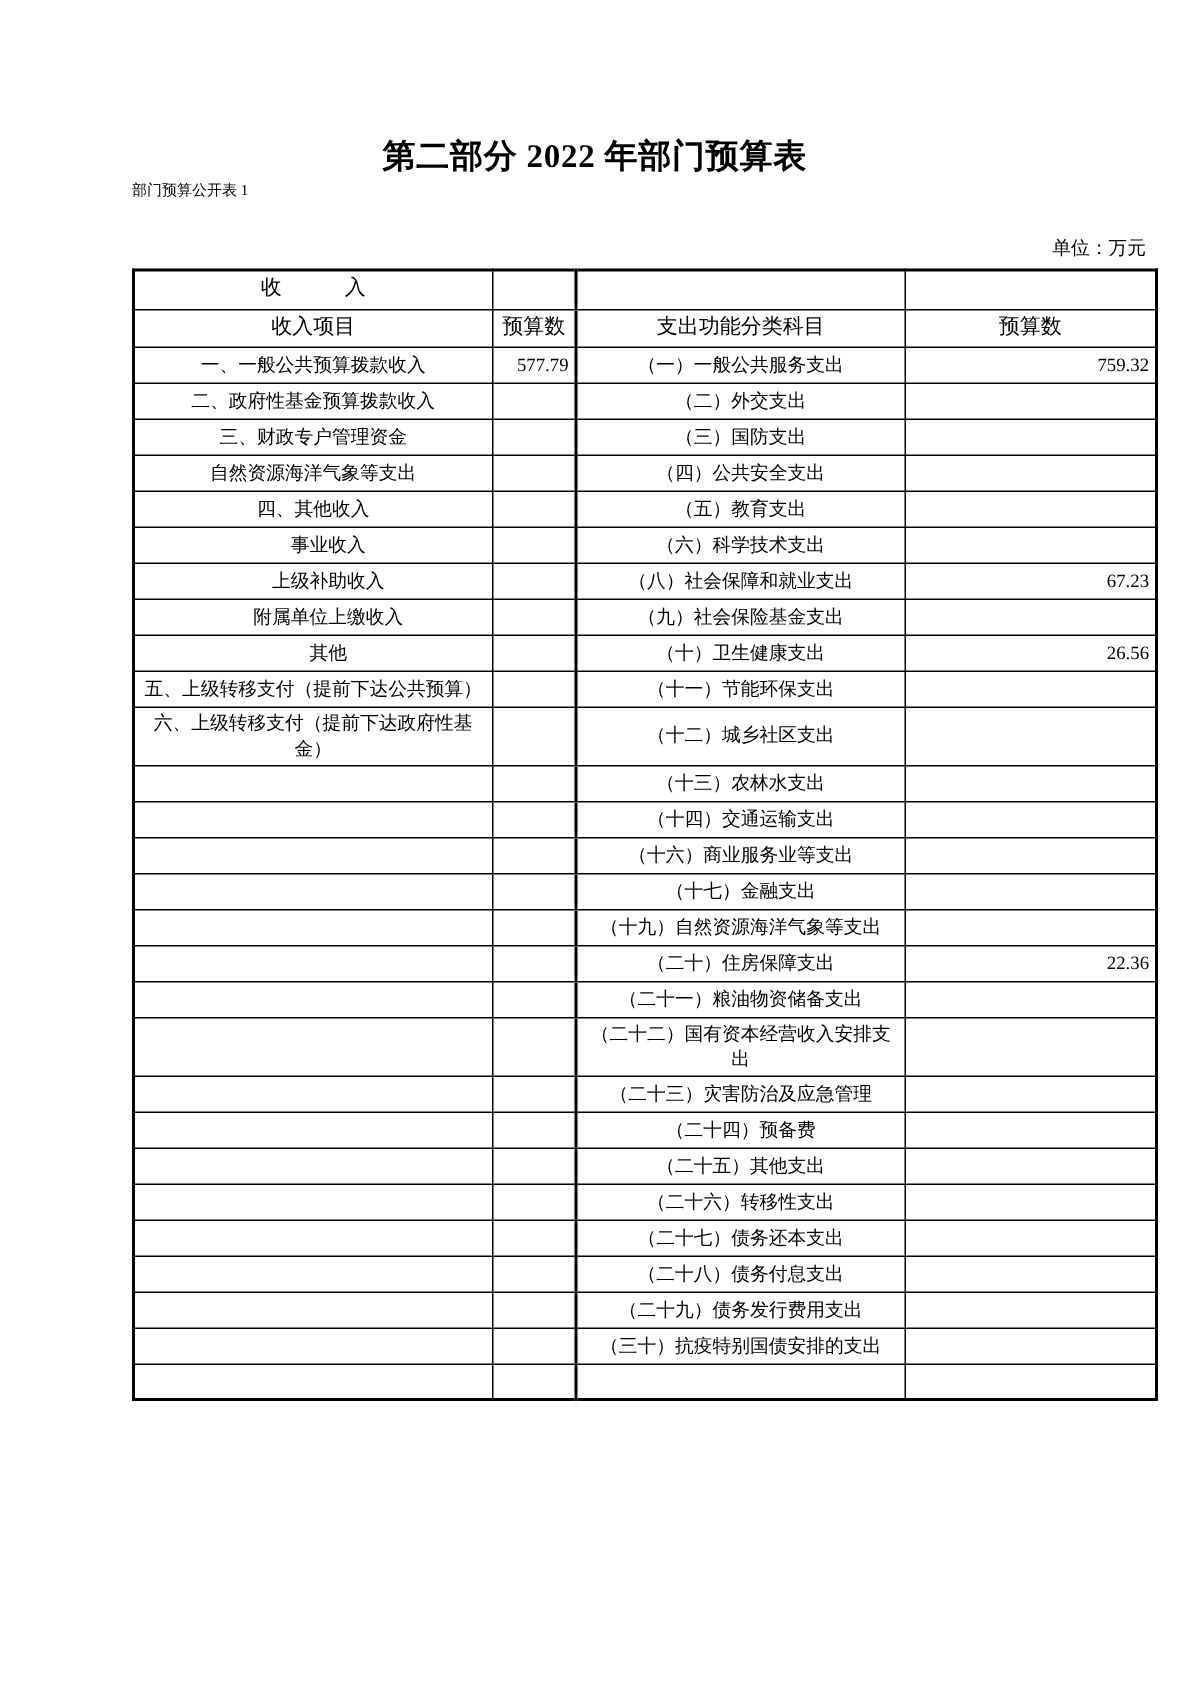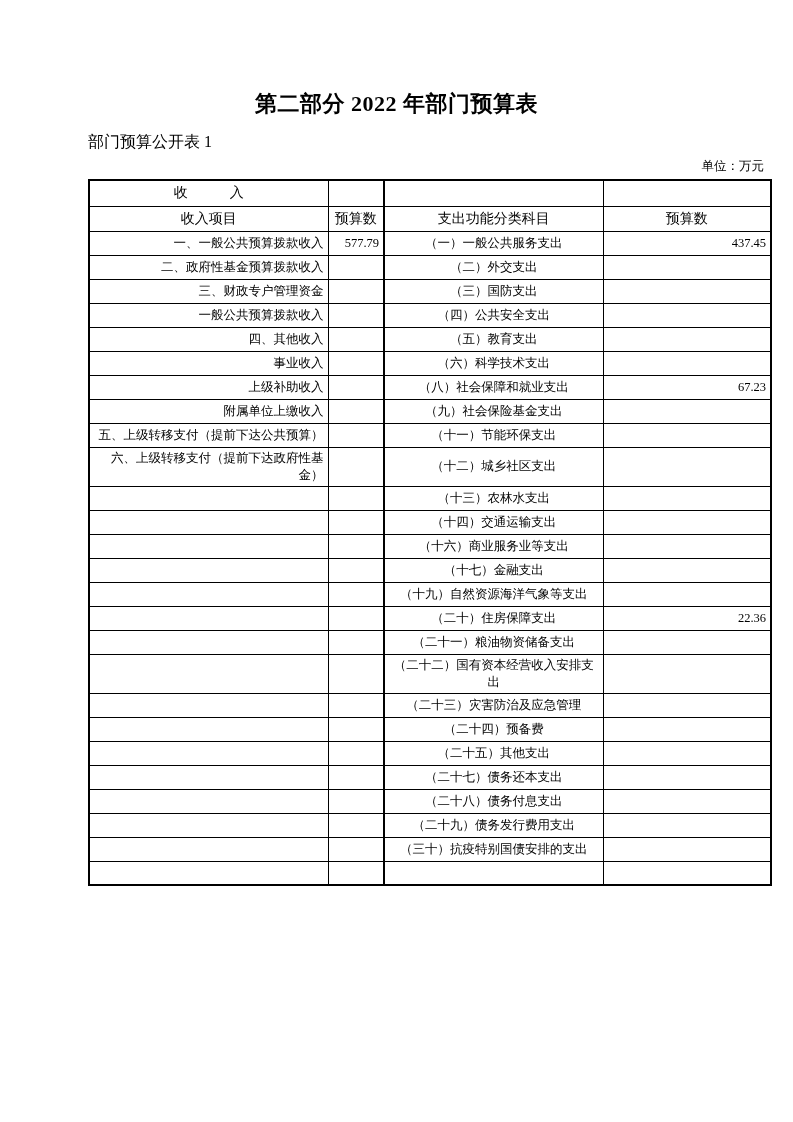--- a/index.html
+++ b/index.html
@@ -9,27 +9,27 @@
     color:#000;
   }
   .page{position:relative;width:793px;height:1122px;background:#fff;overflow:hidden;padding-left:30px;}
 
   .title{
     position:absolute;top:92px;left:0;width:793px;margin:0;
     text-align:center;font-size:22px;font-weight:bold;line-height:1.1;
     letter-spacing:0.5px;
   }
   .subtitle{
-    position:absolute;top:132px;left:88px;
-    font-size:16px;line-height:1.2;
+    position:absolute;top:122px;left:88px;
+    font-size:10px;line-height:1.2;
   }
   .unit{
     position:absolute;top:158px;left:88px;width:682px;
     text-align:right;padding-right:6px;box-sizing:border-box;
-    font-size:12.5px;line-height:1.3;
+    font-size:12.5px;line-height:1.3;font-family:Liberation Mono, monospace;
   }
 
   table.budget{
     position:absolute;top:179px;left:88px;width:682px;
     border-collapse:collapse;table-layout:fixed;
     border:2px solid #000;
     font-size:12.5px;
   }
   col.col1{width:239px;}
   col.col2{width:56px;}
@@ -45,21 +45,21 @@
   }
   .budget .sep{border-left:2px solid #000;margin-left:13px;}
 
   .hrow1 td{height:21px;}
   .hrow1 .hcell-main{text-align:center;font-size:14px;font-family:Liberation Serif, serif;}
   .hrow2 th{
     height:20px;font-weight:normal;text-align:center;font-size:14px;
   }
 
   .budget tbody tr{height:24px;}
-  .cell-income{text-align:right;padding-left:6px;padding-right:2px;}
+  .cell-income{text-align:center;padding-left:6px;padding-right:2px;}
   .cell-income.indent{padding-left:24px;}
   .cell-expense{text-align:center;padding-left:8px;padding-right:2px;}
   .cell-num{text-align:right;padding-right:5px;}
 </style>
 </head>
 <body>
 
 <div class="page">
 
   <h1 class="title">第二部分 2022 年部门预算表</h1>
@@ -87,36 +87,36 @@
         <th>预算数</th>
         <th class="sep">支出功能分类科目</th>
         <th>预算数</th>
       </tr>
     </thead>
     <tbody>
         <tr>
           <td class="cell-income">一、一般公共预算拨款收入</td>
           <td class="cell-num">577.79</td>
           <td class="cell-expense sep">（一）一般公共服务支出</td>
-          <td class="cell-num">437.45</td>
+          <td class="cell-num">759.32</td>
         </tr>
         <tr>
           <td class="cell-income">二、政府性基金预算拨款收入</td>
           <td class="cell-num"></td>
           <td class="cell-expense sep">（二）外交支出</td>
           <td class="cell-num"></td>
         </tr>
         <tr>
           <td class="cell-income">三、财政专户管理资金</td>
           <td class="cell-num"></td>
           <td class="cell-expense sep">（三）国防支出</td>
           <td class="cell-num"></td>
         </tr>
         <tr>
-          <td class="cell-income">一般公共预算拨款收入</td>
+          <td class="cell-income">自然资源海洋气象等支出</td>
           <td class="cell-num"></td>
           <td class="cell-expense sep">（四）公共安全支出</td>
           <td class="cell-num"></td>
         </tr>
         <tr>
           <td class="cell-income">四、其他收入</td>
           <td class="cell-num"></td>
           <td class="cell-expense sep">（五）教育支出</td>
           <td class="cell-num"></td>
         </tr>
@@ -132,20 +132,26 @@
           <td class="cell-expense sep">（八）社会保障和就业支出</td>
           <td class="cell-num">67.23</td>
         </tr>
         <tr>
           <td class="cell-income indent">附属单位上缴收入</td>
           <td class="cell-num"></td>
           <td class="cell-expense sep">（九）社会保险基金支出</td>
           <td class="cell-num"></td>
         </tr>
         <tr>
+          <td class="cell-income indent">其他</td>
+          <td class="cell-num"></td>
+          <td class="cell-expense sep">（十）卫生健康支出</td>
+          <td class="cell-num">26.56</td>
+        </tr>
+        <tr>
           <td class="cell-income">五、上级转移支付（提前下达公共预算）</td>
           <td class="cell-num"></td>
           <td class="cell-expense sep">（十一）节能环保支出</td>
           <td class="cell-num"></td>
         </tr>
         <tr>
           <td class="cell-income">六、上级转移支付（提前下达政府性基金）</td>
           <td class="cell-num"></td>
           <td class="cell-expense sep">（十二）城乡社区支出</td>
           <td class="cell-num"></td>
@@ -212,20 +218,26 @@
         </tr>
         <tr>
           <td class="cell-income"></td>
           <td class="cell-num"></td>
           <td class="cell-expense sep">（二十五）其他支出</td>
           <td class="cell-num"></td>
         </tr>
         <tr>
           <td class="cell-income"></td>
           <td class="cell-num"></td>
+          <td class="cell-expense sep">（二十六）转移性支出</td>
+          <td class="cell-num"></td>
+        </tr>
+        <tr>
+          <td class="cell-income"></td>
+          <td class="cell-num"></td>
           <td class="cell-expense sep">（二十七）债务还本支出</td>
           <td class="cell-num"></td>
         </tr>
         <tr>
           <td class="cell-income"></td>
           <td class="cell-num"></td>
           <td class="cell-expense sep">（二十八）债务付息支出</td>
           <td class="cell-num"></td>
         </tr>
         <tr>

